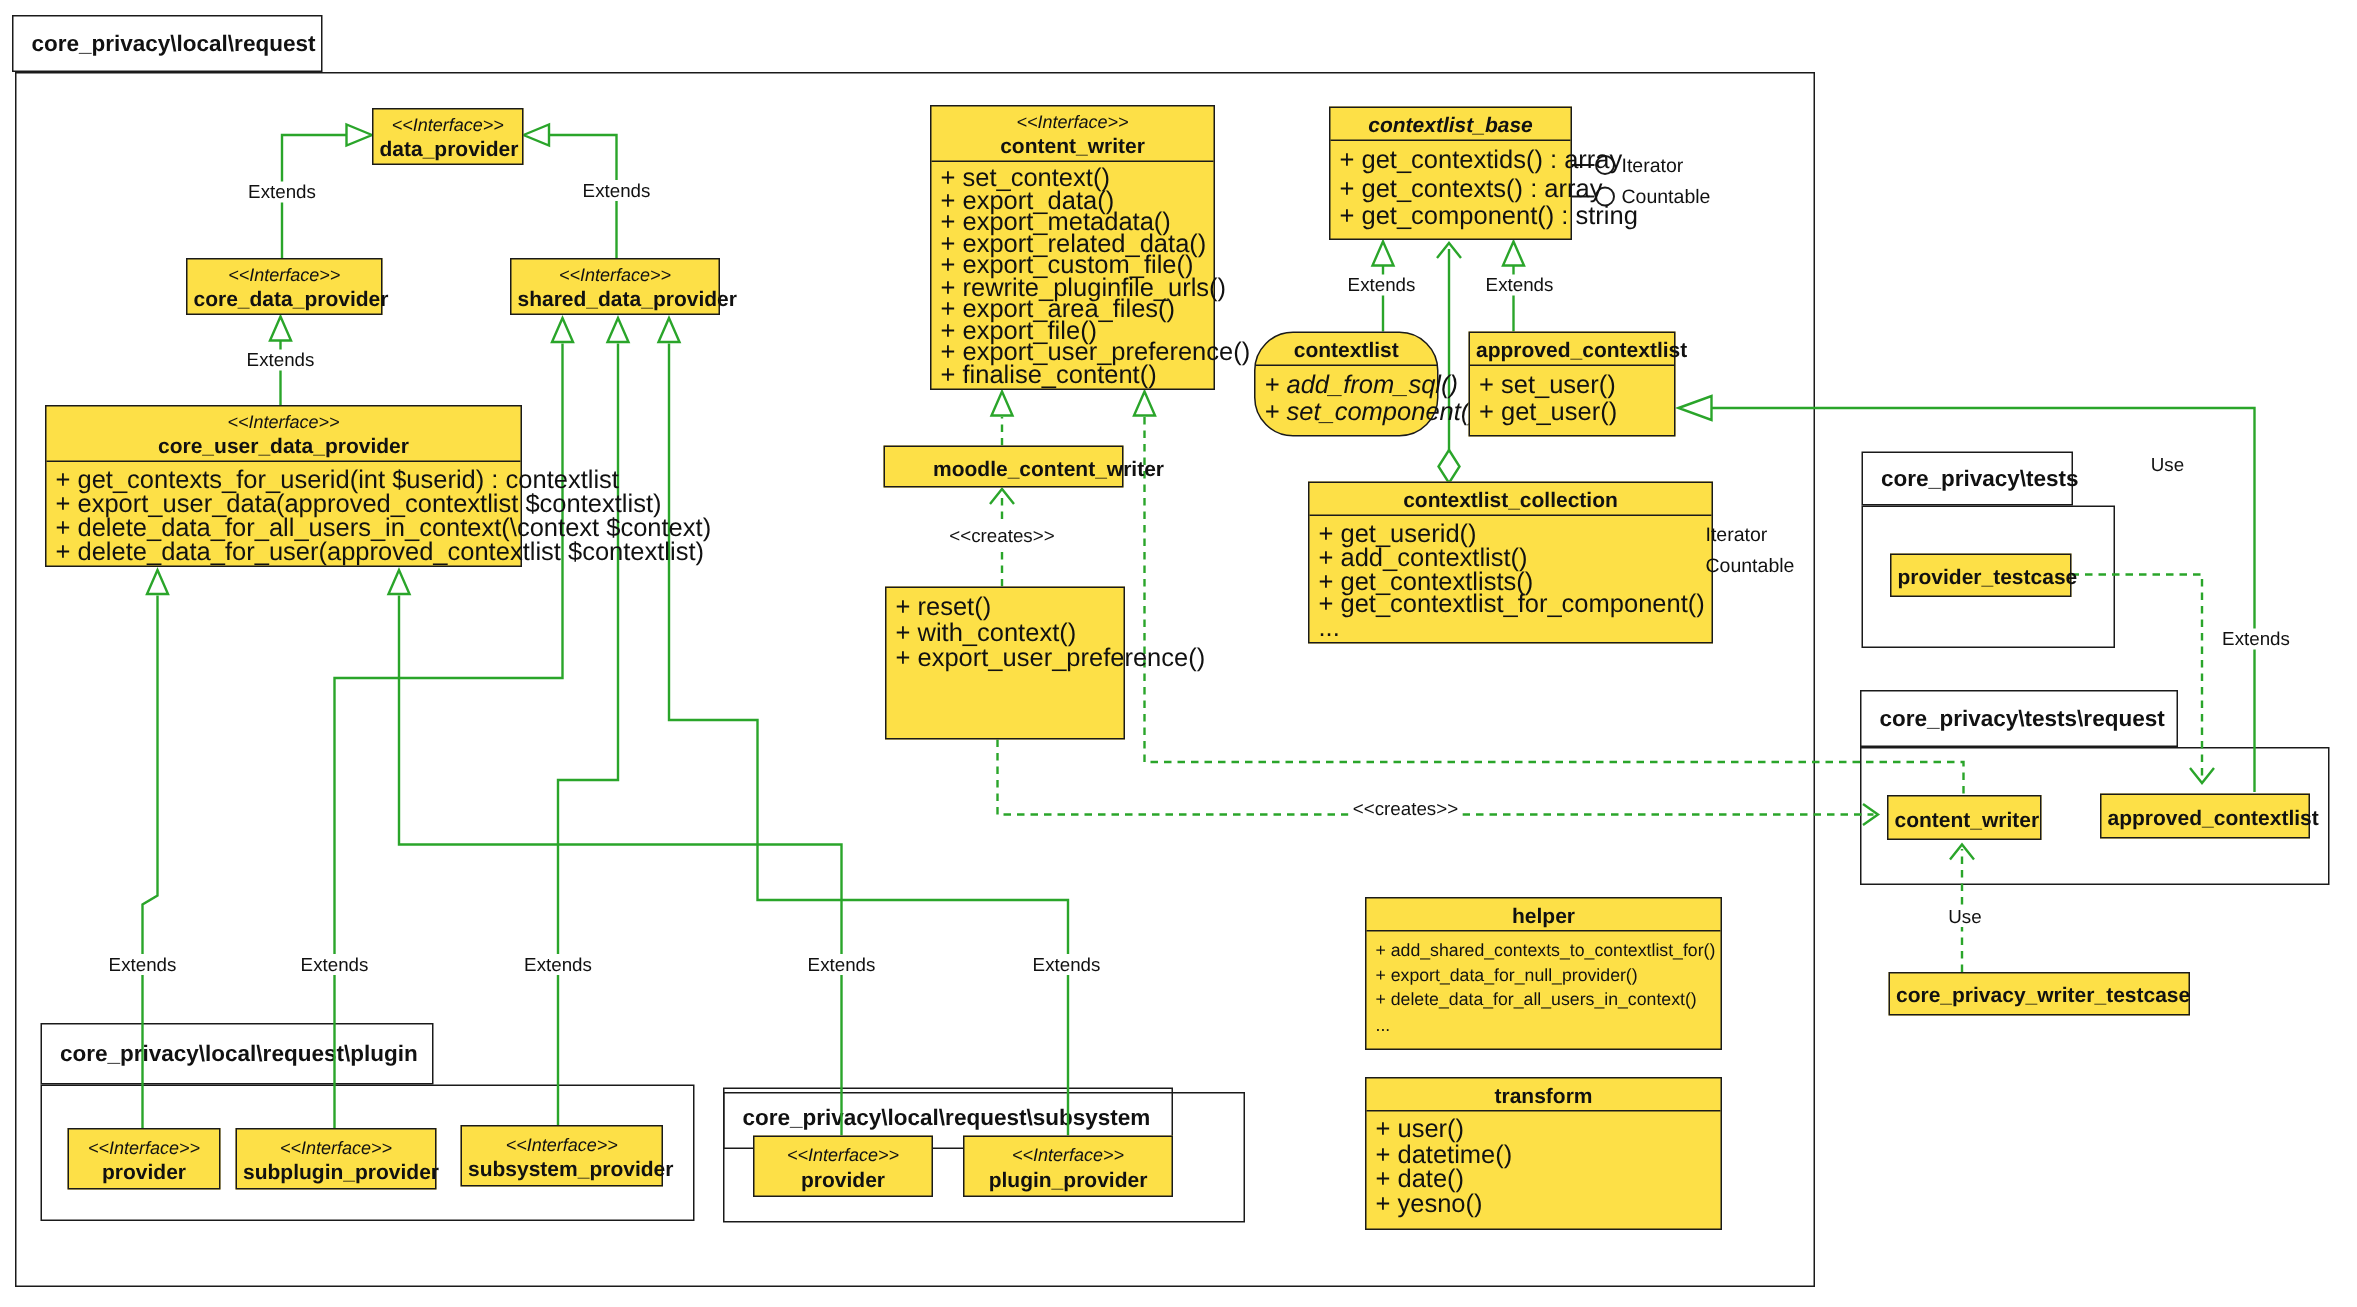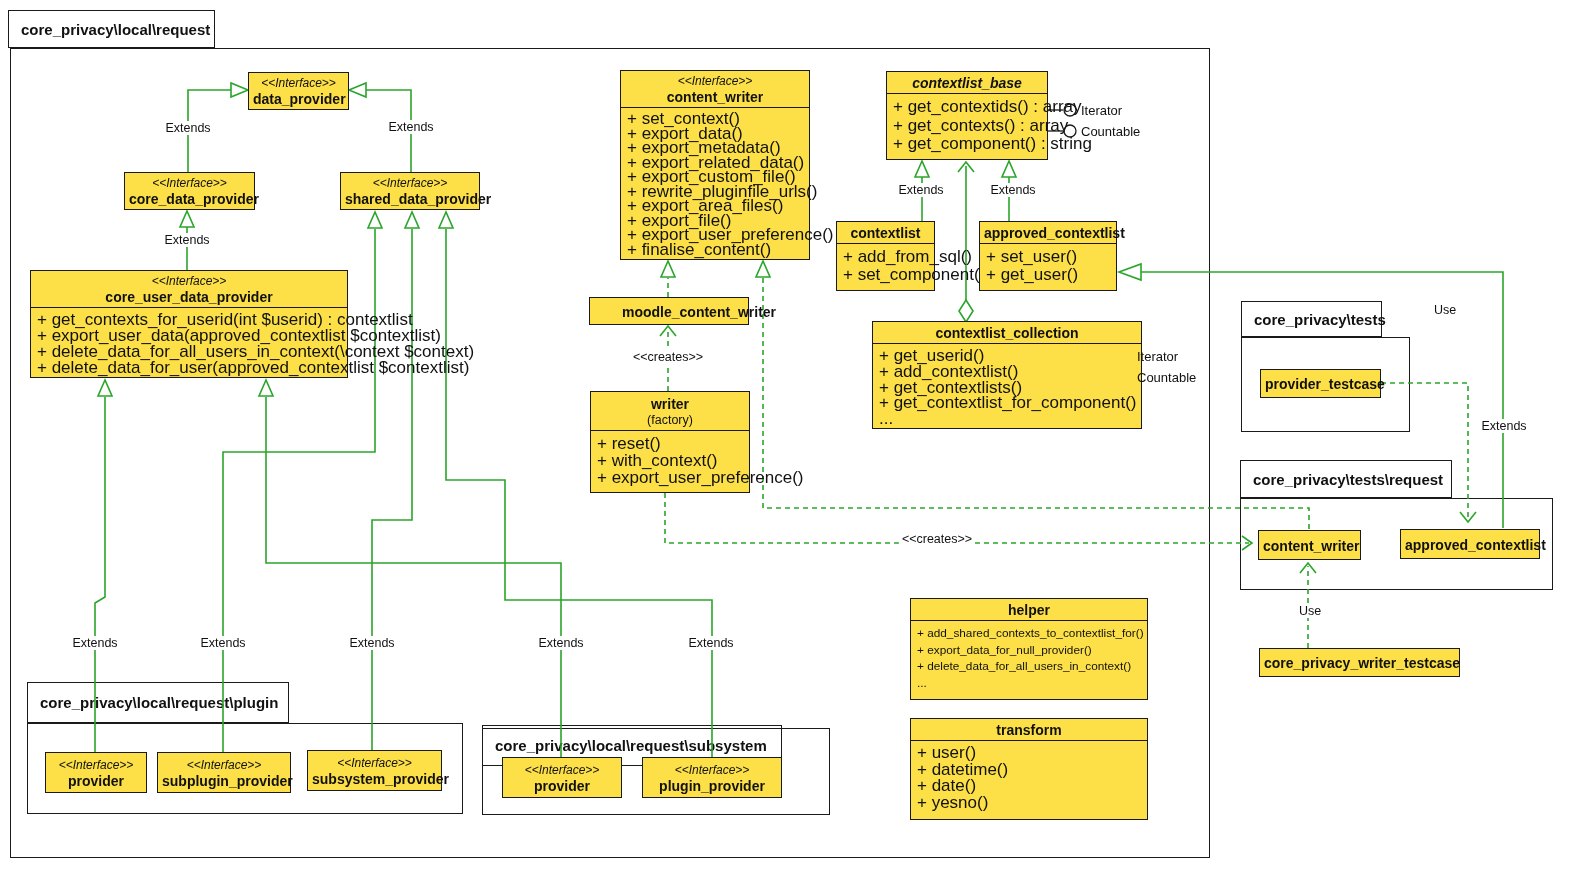--- a/index.html
+++ b/index.html
@@ -192,25 +192,25 @@
     <div class="hdr">
       <div class="nm it">contextlist_base</div>
     </div>
     <div class="methods" style="line-height:18.5px;">
         <div class="method">+ get_contextids() : array</div>
         <div class="method">+ get_contexts() : array</div>
         <div class="method">+ get_component() : string</div>
       </div>
   </div>
 
-  <div class="cls sep" style="left:836px;top:221px;width:99px;height:70px;">
+  <div class="cls sep" style="left:836px;top:221px;width:123px;height:70px;border-radius:26px;">
     <div class="hdr">
       <div class="nm">contextlist</div>
     </div>
-    <div class="methods" style="line-height:18px;">
+    <div class="methods" style="line-height:18px;font-style:italic;">
         <div class="method">+ add_from_sql()</div>
         <div class="method">+ set_component()</div>
       </div>
   </div>
 
   <div class="cls sep" style="left:979px;top:221px;width:138px;height:70px;">
     <div class="hdr">
       <div class="nm">approved_contextlist</div>
     </div>
     <div class="methods" style="line-height:18px;">
@@ -232,24 +232,20 @@
       </div>
   </div>
 
   <div class="cls title-only" style="left:589px;top:297px;width:160px;height:28px;padding-left:28px;">
     <div class="hdr">
         <div class="nm">moodle_content_writer</div>
       </div>
   </div>
 
   <div class="cls sep" style="left:590px;top:391px;width:160px;height:102px;">
-    <div class="hdr" style="padding-top:4px;">
-      <div class="nm">writer</div>
-      <div class="sub">(factory)</div>
-    </div>
     <div class="methods" style="line-height:17px;">
         <div class="method">+ reset()</div>
         <div class="method">+ with_context()</div>
         <div class="method">+ export_user_preference()</div>
       </div>
   </div>
 
   <div class="cls sep" style="left:910px;top:598px;width:238px;height:102px;">
     <div class="hdr">
       <div class="nm">helper</div>

